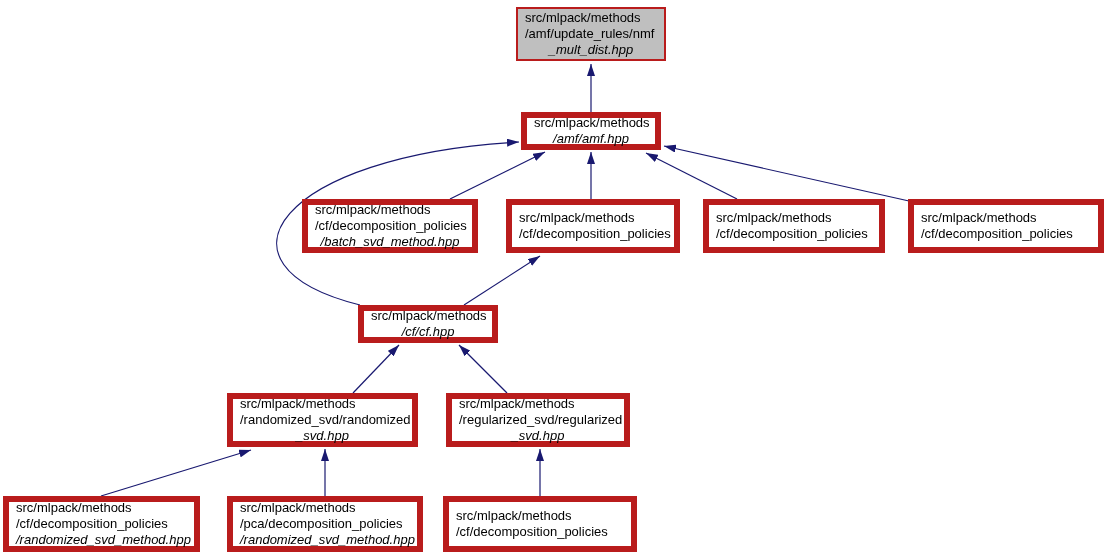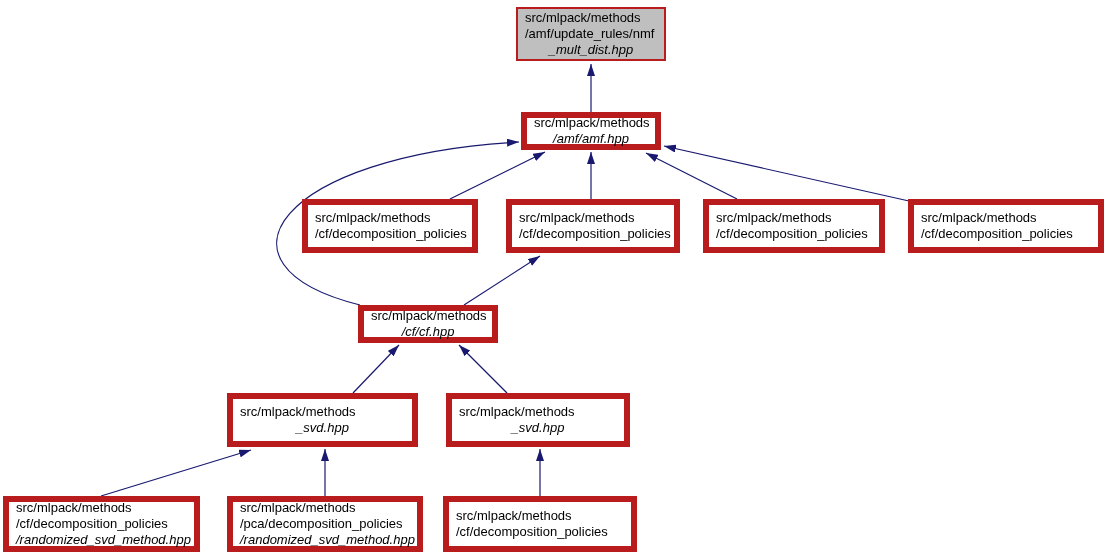--- a/index.html
+++ b/index.html
@@ -85,43 +85,46 @@
         <div class="line">/amf/update_rules/nmf</div>
         <div class="line last">_mult_dist.hpp</div>
       </div>
       <div class="node" style="left: 521px; top: 112px; width: 140px; height: 38px;">
         <div class="line">src/mlpack/methods</div>
         <div class="line last">/amf/amf.hpp</div>
       </div>
       <div class="node" style="left: 302px; top: 199px; width: 176px; height: 54px;">
         <div class="line">src/mlpack/methods</div>
         <div class="line">/cf/decomposition_policies</div>
+        <div class="line last">/batch_svd_method.hpp</div>
       </div>
       <div class="node" style="left: 506px; top: 199px; width: 174px; height: 54px;">
         <div class="line">src/mlpack/methods</div>
         <div class="line">/cf/decomposition_policies</div>
       </div>
       <div class="node" style="left: 703px; top: 199px; width: 182px; height: 54px;">
         <div class="line">src/mlpack/methods</div>
         <div class="line">/cf/decomposition_policies</div>
       </div>
       <div class="node" style="left: 908px; top: 199px; width: 196px; height: 54px;">
         <div class="line">src/mlpack/methods</div>
         <div class="line">/cf/decomposition_policies</div>
       </div>
       <div class="node" style="left: 358px; top: 305px; width: 140px; height: 38px;">
         <div class="line">src/mlpack/methods</div>
         <div class="line last">/cf/cf.hpp</div>
       </div>
       <div class="node" style="left: 227px; top: 393px; width: 191px; height: 54px;">
         <div class="line">src/mlpack/methods</div>
+        <div class="line">/randomized_svd/randomized</div>
         <div class="line last">_svd.hpp</div>
       </div>
       <div class="node" style="left: 446px; top: 393px; width: 184px; height: 54px;">
         <div class="line">src/mlpack/methods</div>
+        <div class="line">/regularized_svd/regularized</div>
         <div class="line last">_svd.hpp</div>
       </div>
       <div class="node" style="left: 3px; top: 496px; width: 197px; height: 56px;">
         <div class="line">src/mlpack/methods</div>
         <div class="line">/cf/decomposition_policies</div>
         <div class="line last">/randomized_svd_method.hpp</div>
       </div>
       <div class="node" style="left: 227px; top: 496px; width: 196px; height: 56px;">
         <div class="line">src/mlpack/methods</div>
         <div class="line">/pca/decomposition_policies</div>

